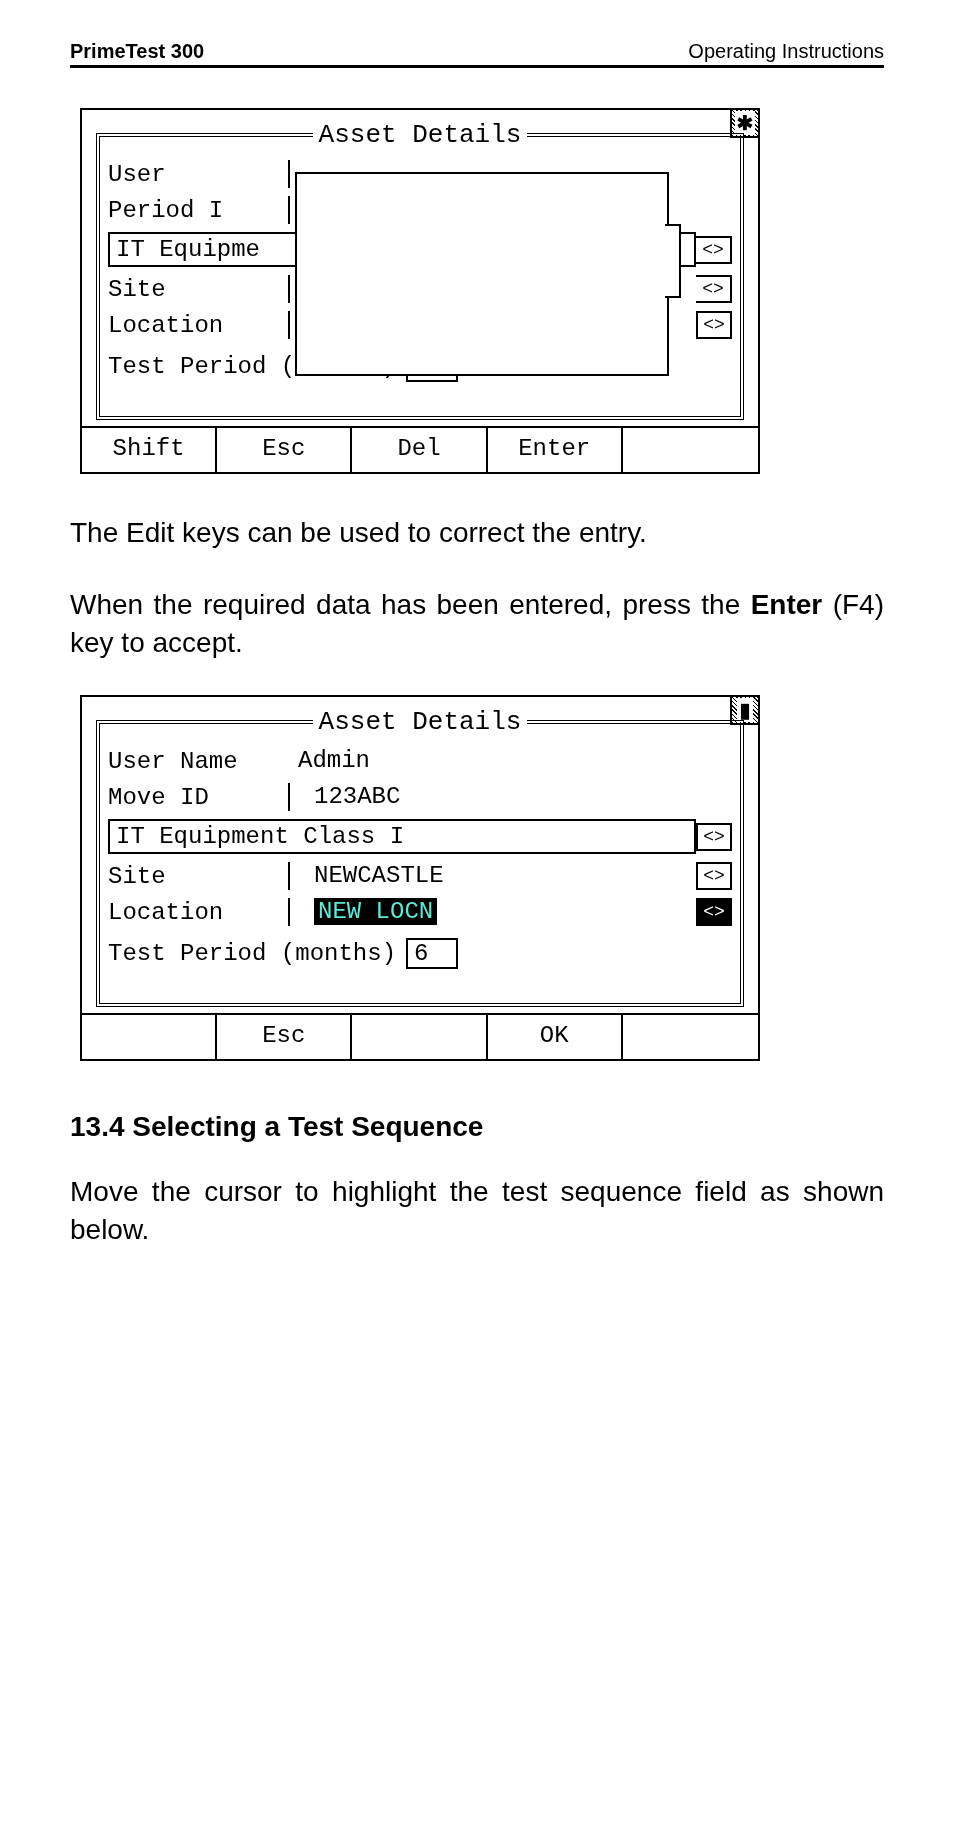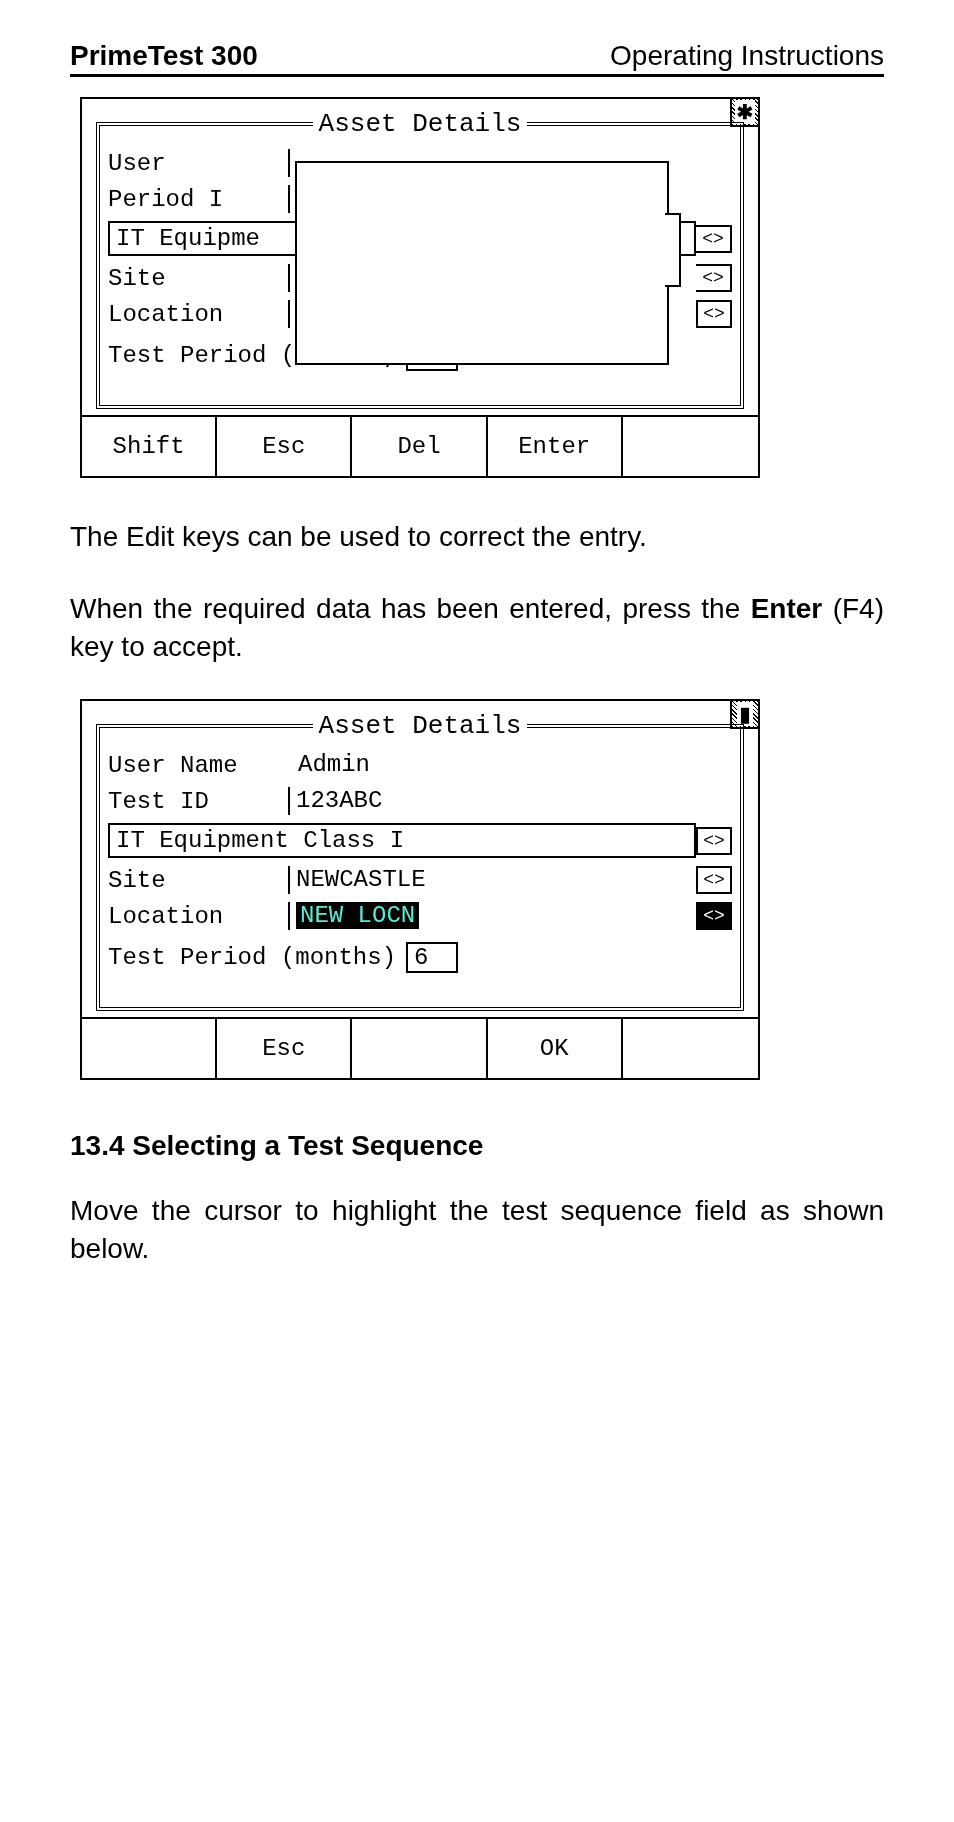--- a/index.html
+++ b/index.html
@@ -11,24 +11,24 @@
   }
   .page {
     width: 954px;
     margin: 0 auto;
     padding: 40px 70px 60px 70px;
     box-sizing: border-box;
   }
   .header-row {
     display: flex;
     justify-content: space-between;
-    font-size: 28px;
+    font-size: 20px;
     border-bottom: 3px solid #000;
     padding-bottom: 2px;
-    margin-bottom: 20px;
+    margin-bottom: 40px;
   }
   .header-left { font-weight: bold; }
   .header-right { font-weight: normal; }
 
   
   .device {
     width: 680px;
     margin: 0 0 40px 10px;
     border: 2px solid #000;
     box-sizing: border-box;
@@ -81,21 +81,21 @@
     grid-template-columns: 180px 1fr 36px;
     row-gap: 8px;
     align-items: center;
   }
   .form-grid .lab {
     text-align: left;
     white-space: nowrap;
   }
   .form-grid .val {
     border-left: 2px solid #000;
-    padding-left: 6px;
+    padding-left: 24px;
     min-height: 28px;
     white-space: nowrap;
     overflow: hidden;
   }
   .form-grid .arrows {
     border: 2px solid #000;
     text-align: center;
     font-size: 18px;
     line-height: 24px;
     height: 28px;
@@ -158,21 +158,21 @@
   .softkeys {
     display: grid;
     grid-template-columns: repeat(5, 1fr);
     border-top: 2px solid #000;
   }
   .softkeys .key {
     border-right: 2px solid #000;
     text-align: center;
     font-family: "Courier New", monospace;
     font-size: 24px;
-    padding: 16px 0;
+    padding: 7px 0;
     min-height: 44px;
     box-sizing: border-box;
   }
   .softkeys .key:last-child { border-right: none; }
 
   
   p.body {
     font-size: 28px;
     line-height: 1.35;
     margin: 0 0 34px 0;
@@ -260,21 +260,21 @@
           <span>▮</span>
         </div>
       <fieldset class="panel">
         <legend>Asset Details</legend>
 
         <div class="form-grid">
           <div class="lab">User Name</div>
           <div class="val" style="border:none;padding-left:10px">Admin</div>
           <div class="noarrow"></div>
 
-          <div class="lab">Test ID</div>
+          <div class="lab">Move ID</div>
           <div class="val">123ABC</div>
           <div class="noarrow"></div>
 
           <div class="full-row">IT Equipment Class I</div>
           <div class="arrows">&lt;&gt;</div>
 
           <div class="lab">Site</div>
           <div class="val">NEWCASTLE</div>
           <div class="arrows">&lt;&gt;</div>
 

